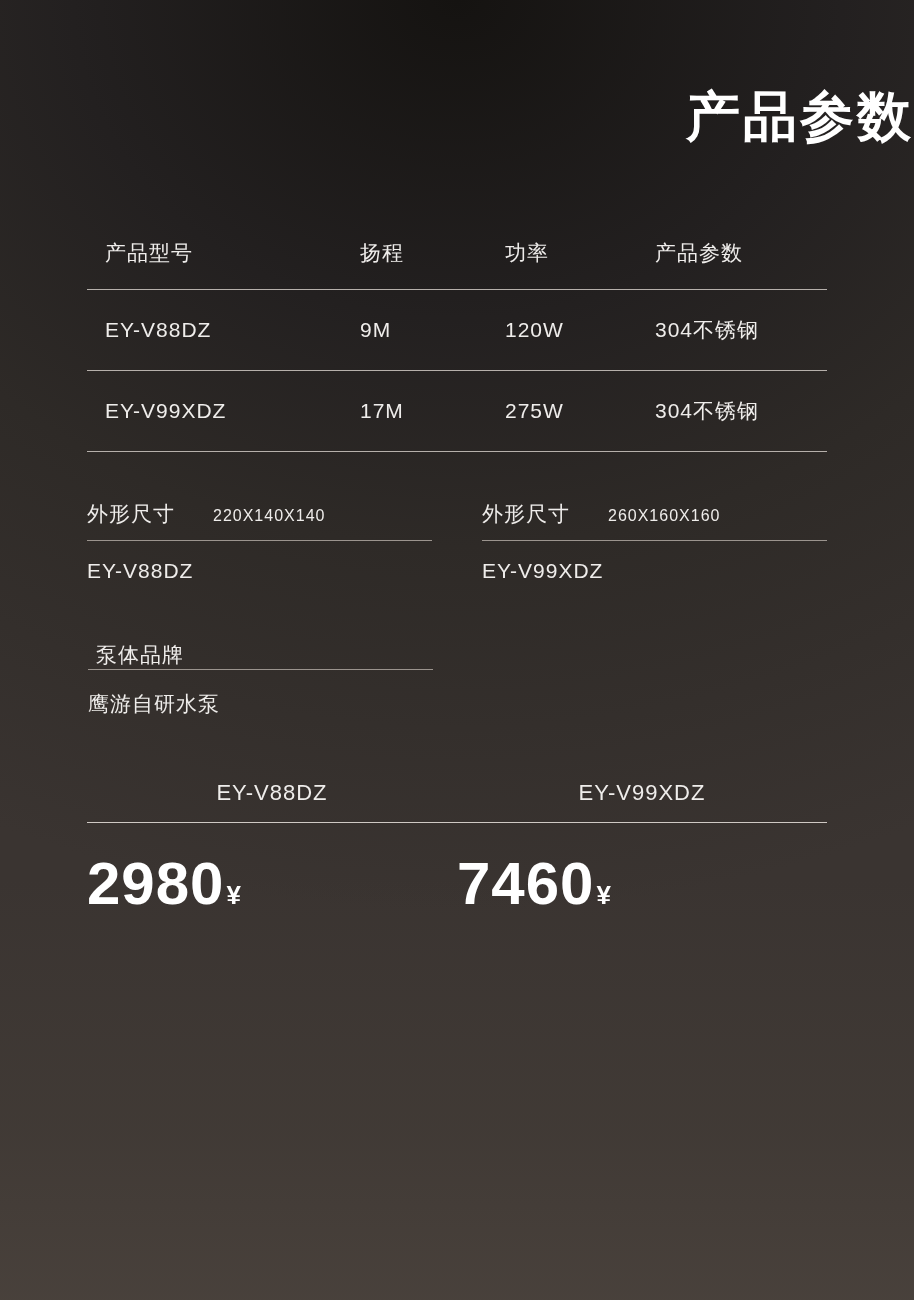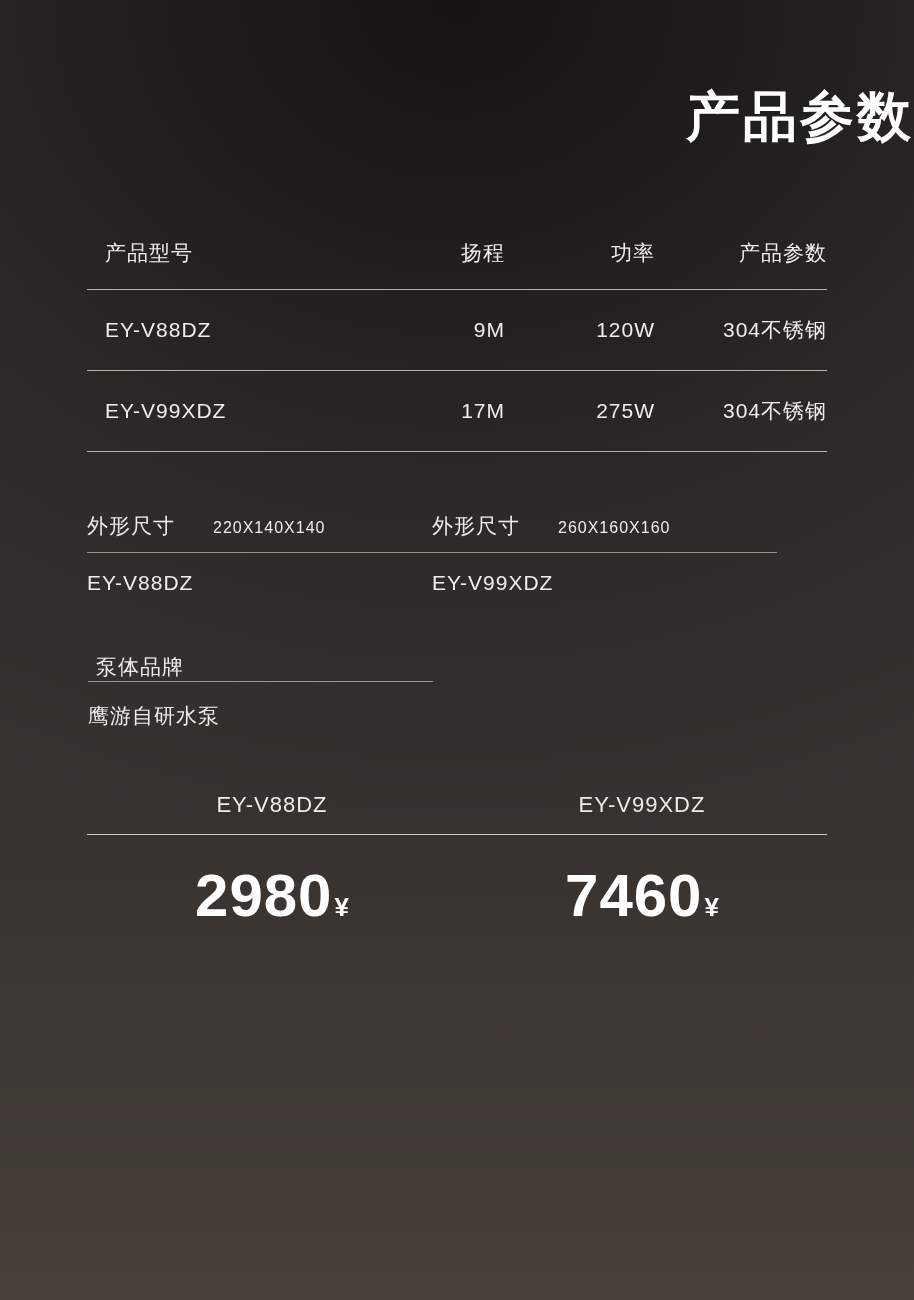--- a/index.html
+++ b/index.html
@@ -61,21 +61,21 @@
     margin: 78px auto 11px auto;
     width: 740px;
     border-collapse: collapse;
   }
   .spec-table th,
   .spec-table td {
     font-weight: normal;
     font-size: 21px;
     color: #efedeb;
     padding: 18px 0;
-    text-align: right;
+    text-align: left;
     letter-spacing: 1px;
   }
   .spec-table th:first-child,
   .spec-table td:first-child {
     text-align: left;
     padding-left: 18px;
     width: 255px;
   }
   .spec-table th:nth-child(2),
   .spec-table td:nth-child(2) { width: 145px; }
@@ -89,24 +89,24 @@
   }
   .spec-table tbody tr {
     border-bottom: 1px solid #b6b0ab;
   }
   .spec-table tbody td {
     padding: 26px 0;
   }
 
   
   .dims {
-    margin: 60px auto 0 auto;
+    margin: 48px auto 0 auto;
     width: 740px;
     display: flex;
-    justify-content: flex-start;
+    justify-content: space-between;
   }
   .dim-col {
     width: 345px;
   }
   .dim-row {
     display: flex;
     align-items: baseline;
     font-size: 21px;
     color: #efedeb;
     letter-spacing: 1px;
@@ -162,21 +162,20 @@
     font-size: 22px;
     color: #efedeb;
     letter-spacing: 1px;
   }
   .price-values {
     display: flex;
     margin-top: 26px;
   }
   .price-cell {
     flex: 1;
-    text-align: center;
     color: #ffffff;
     white-space: nowrap;
   }
   .price-num {
     font-size: 60px;
     font-weight: bold;
     letter-spacing: 1px;
   }
   .price-cur {
     font-size: 26px;

